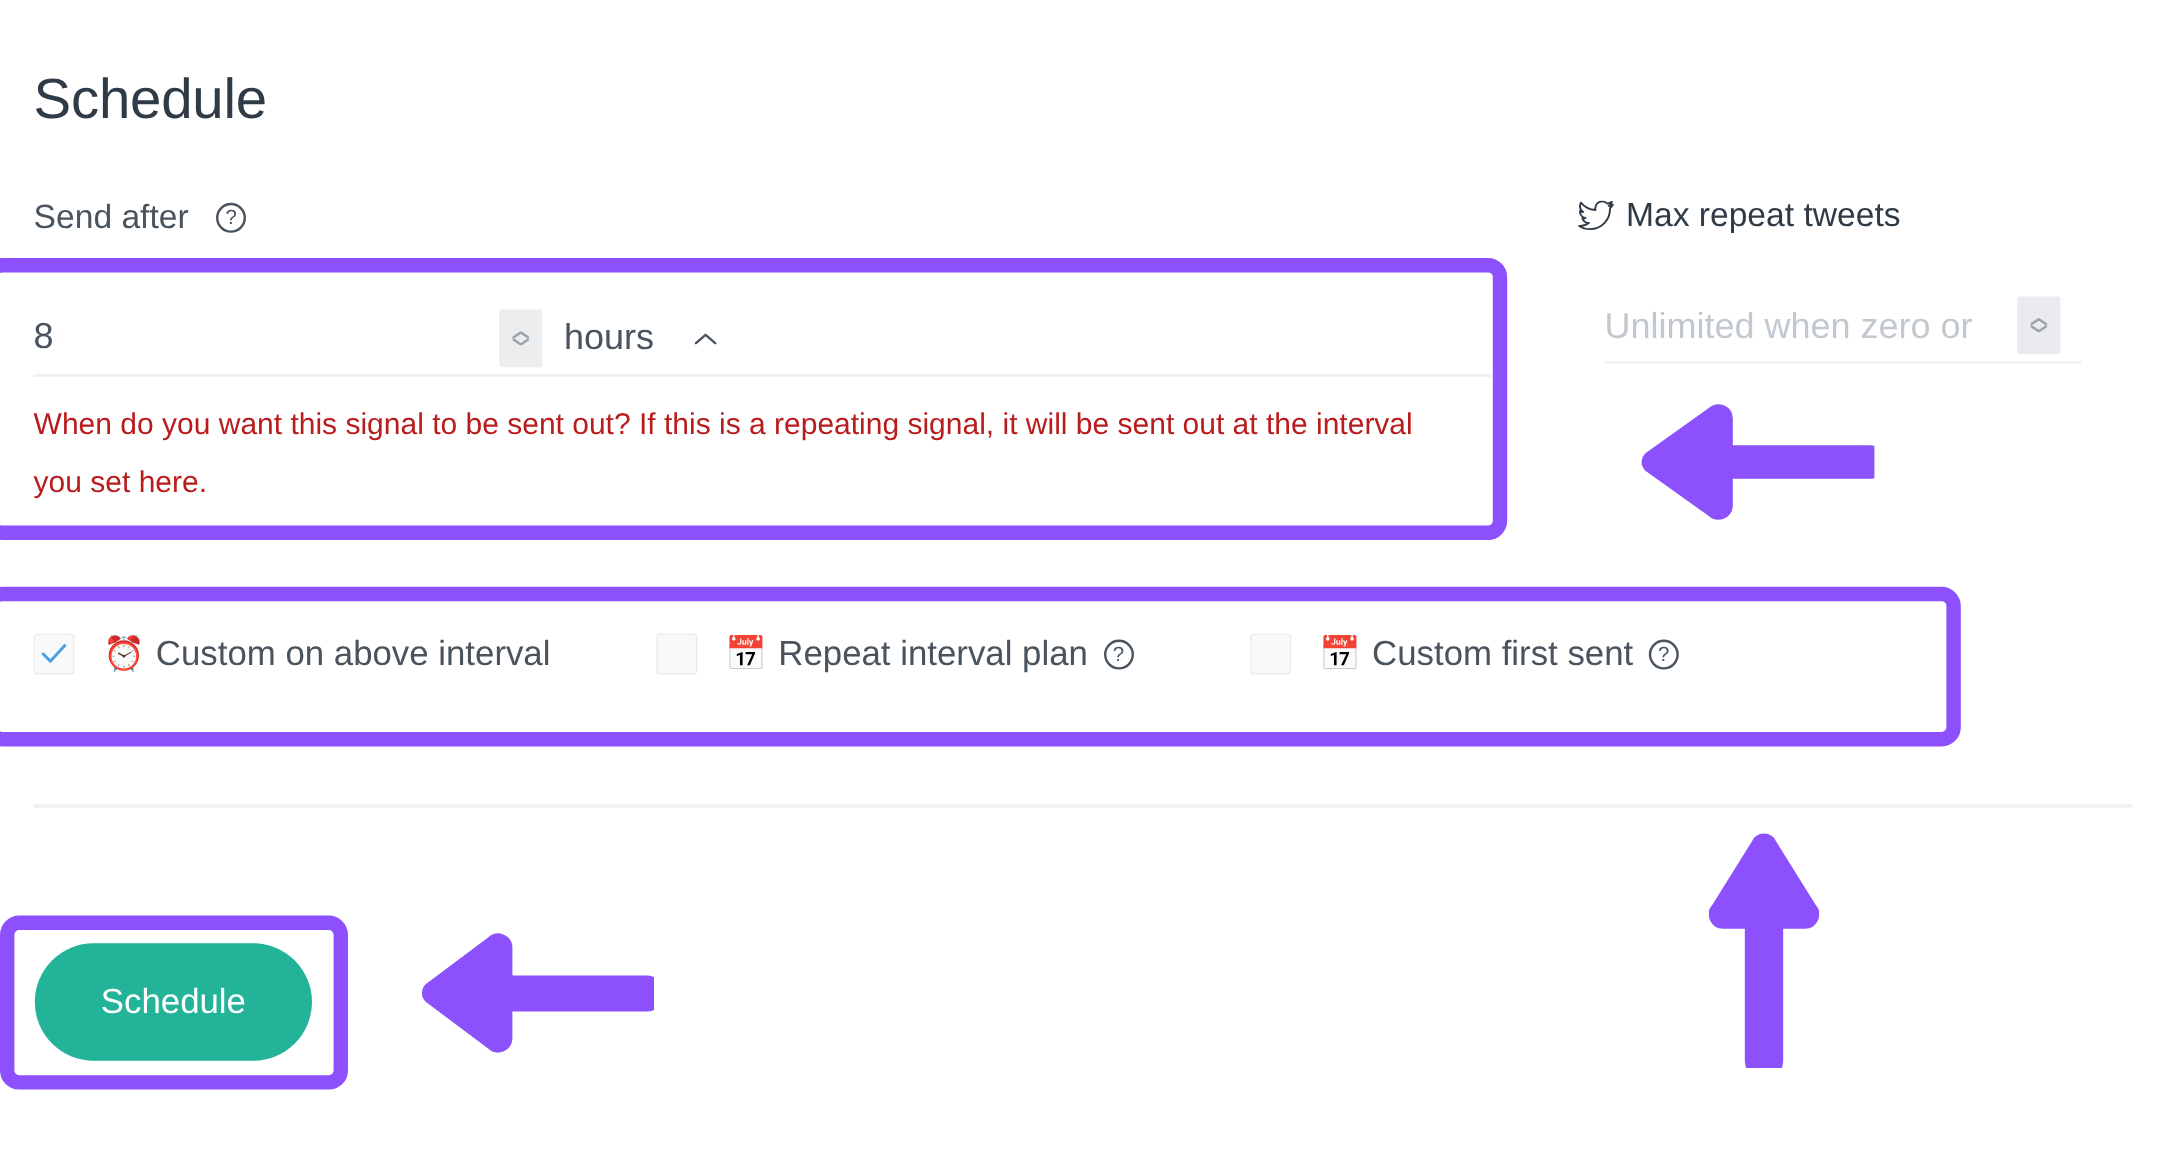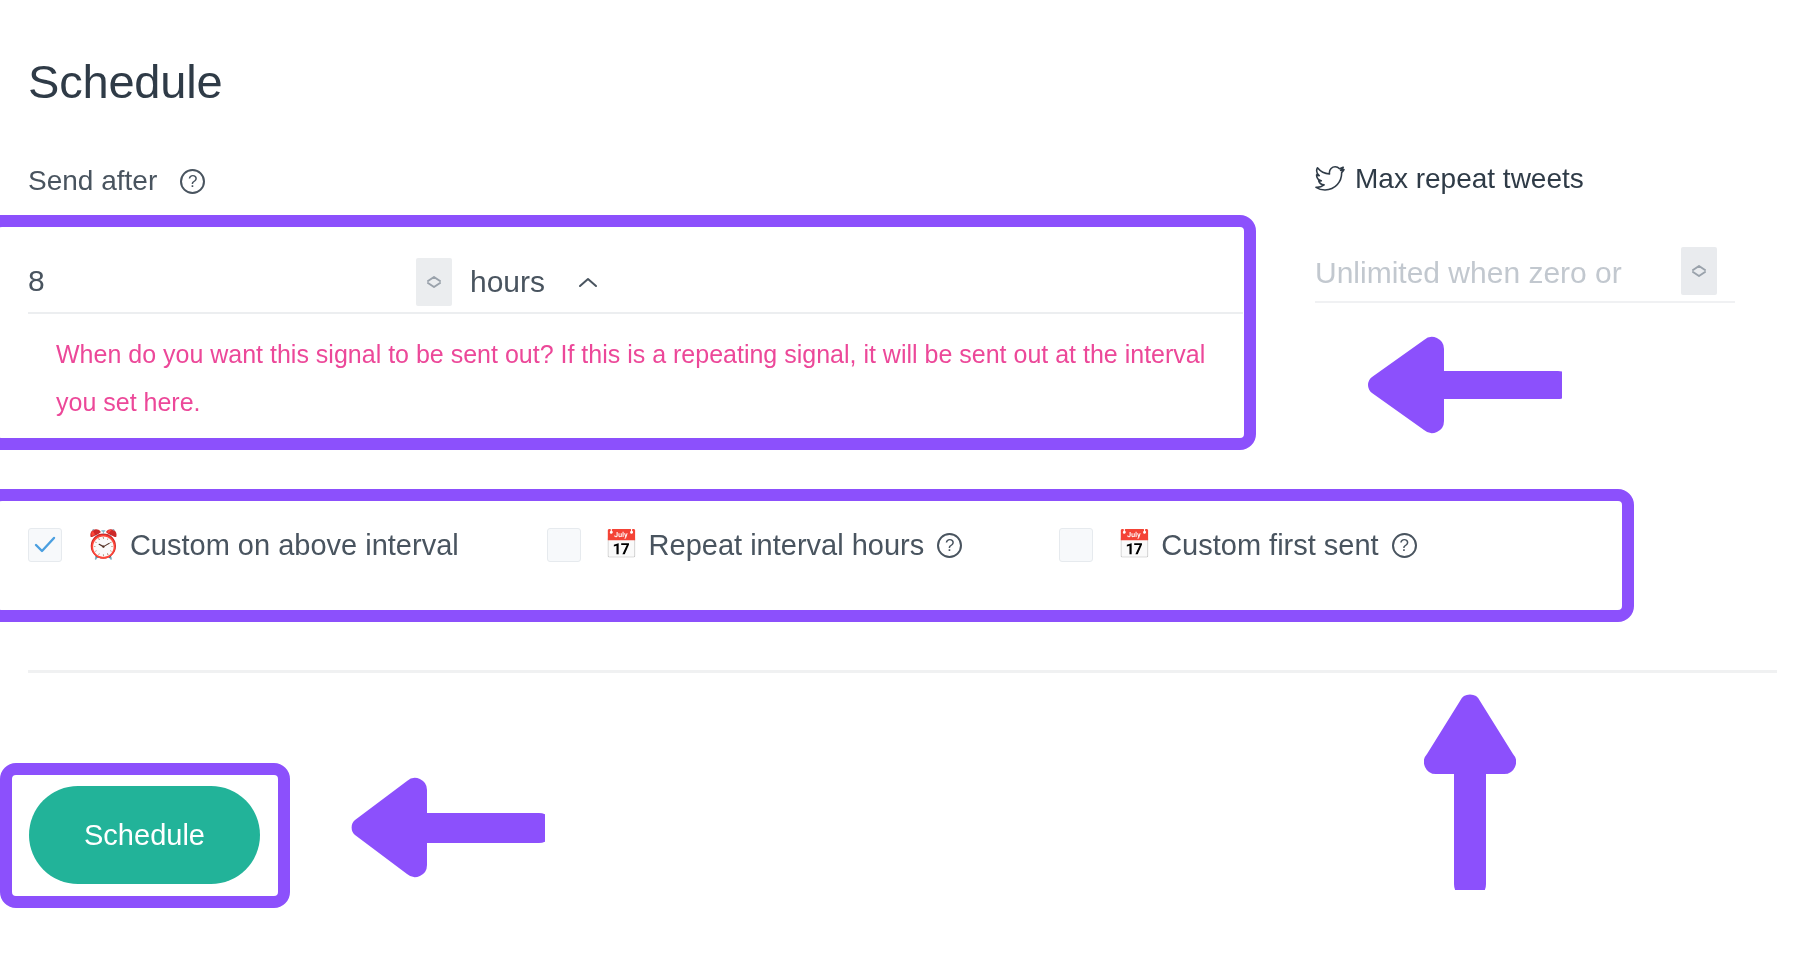--- a/index.html
+++ b/index.html
@@ -103,46 +103,46 @@
     height: 48px;
   }
   .caret-up svg { display: block; }
 
   .help-text {
     position: absolute;
     left: 28px; top: 330px;
     width: 1180px;
     font-size: 25px;
     line-height: 1.92;
-    color: #ec4899;
-    margin-left: 28px;
+    color: #b91c1c;
   }
 
   
   .right-col {
     position: absolute;
     left: 1315px; top: 165px;
     width: 420px;
   }
   .right-label {
     display: flex;
-    align-items: center;
+    align-items: flex-end;
     gap: 10px;
     font-size: 28px;
     color: #2f3b47;
     line-height: 1;
   }
   .twitter-icon svg { display: block; }
   .maxrepeat-row {
     position: relative;
     margin-top: 52px;
     height: 58px;
     border-bottom: 2px solid #f0f1f3;
     display: flex;
     align-items: center;
+    margin-left: 22px;
   }
   .maxrepeat-placeholder {
     font-size: 30px;
     color: #c2c8cf;
     white-space: nowrap;
     overflow: hidden;
     line-height: 1;
   }
   .spinner-right {
     position: absolute;
@@ -297,21 +297,21 @@
         <path d="M3 10 L9 16 L21 3" fill="none" stroke="#4a9fe0" stroke-width="2.4" stroke-linecap="round" stroke-linejoin="round"></path>
       </svg>
     </span>
     <span class="cb-emoji">⏰</span>
     <span class="cb-text">Custom on above interval</span>
   </div>
 
   <div class="check-item" id="ci-2">
     <span class="cb"></span>
     <span class="cb-emoji">📅</span>
-    <span class="cb-text">Repeat interval hours</span>
+    <span class="cb-text">Repeat interval plan</span>
     <span class="cb-q">?</span>
   </div>
 
   <div class="check-item" id="ci-3">
     <span class="cb"></span>
     <span class="cb-emoji">📅</span>
     <span class="cb-text">Custom first sent</span>
     <span class="cb-q">?</span>
   </div>
 

